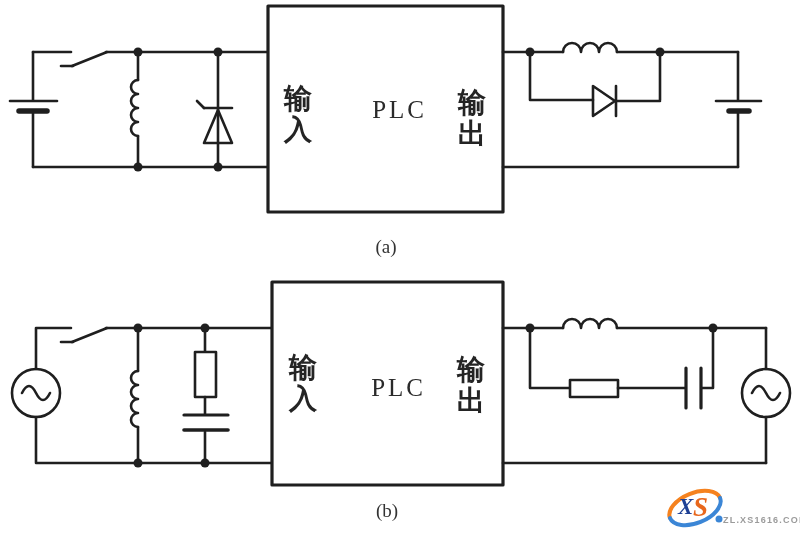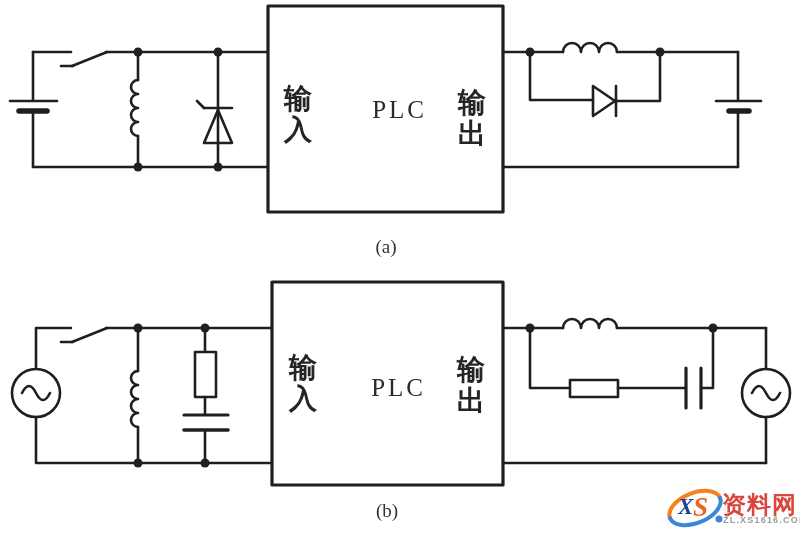--- a/index.html
+++ b/index.html
@@ -200,16 +200,15 @@
   <div class="vtext" style="left:456px;top:87px;">输出</div>
   <div class="caption" style="left:341px;top:236px;">(a)</div>
 
   <div class="vtext" style="left:287px;top:352px;">输入</div>
   <div class="plc-name" style="left:350px;top:374px;">PLC</div>
   <div class="vtext" style="left:455px;top:354px;">输出</div>
   <div class="caption" style="left:342px;top:500px;">(b)</div>
 
   <div class="wm-x">X</div>
   <div class="wm-s">S</div>
-  <div class="wm-name">资料网</div>
   <div class="wm-url">ZL.XS1616.COM</div>
 
 </div>
 
 </body></html>

